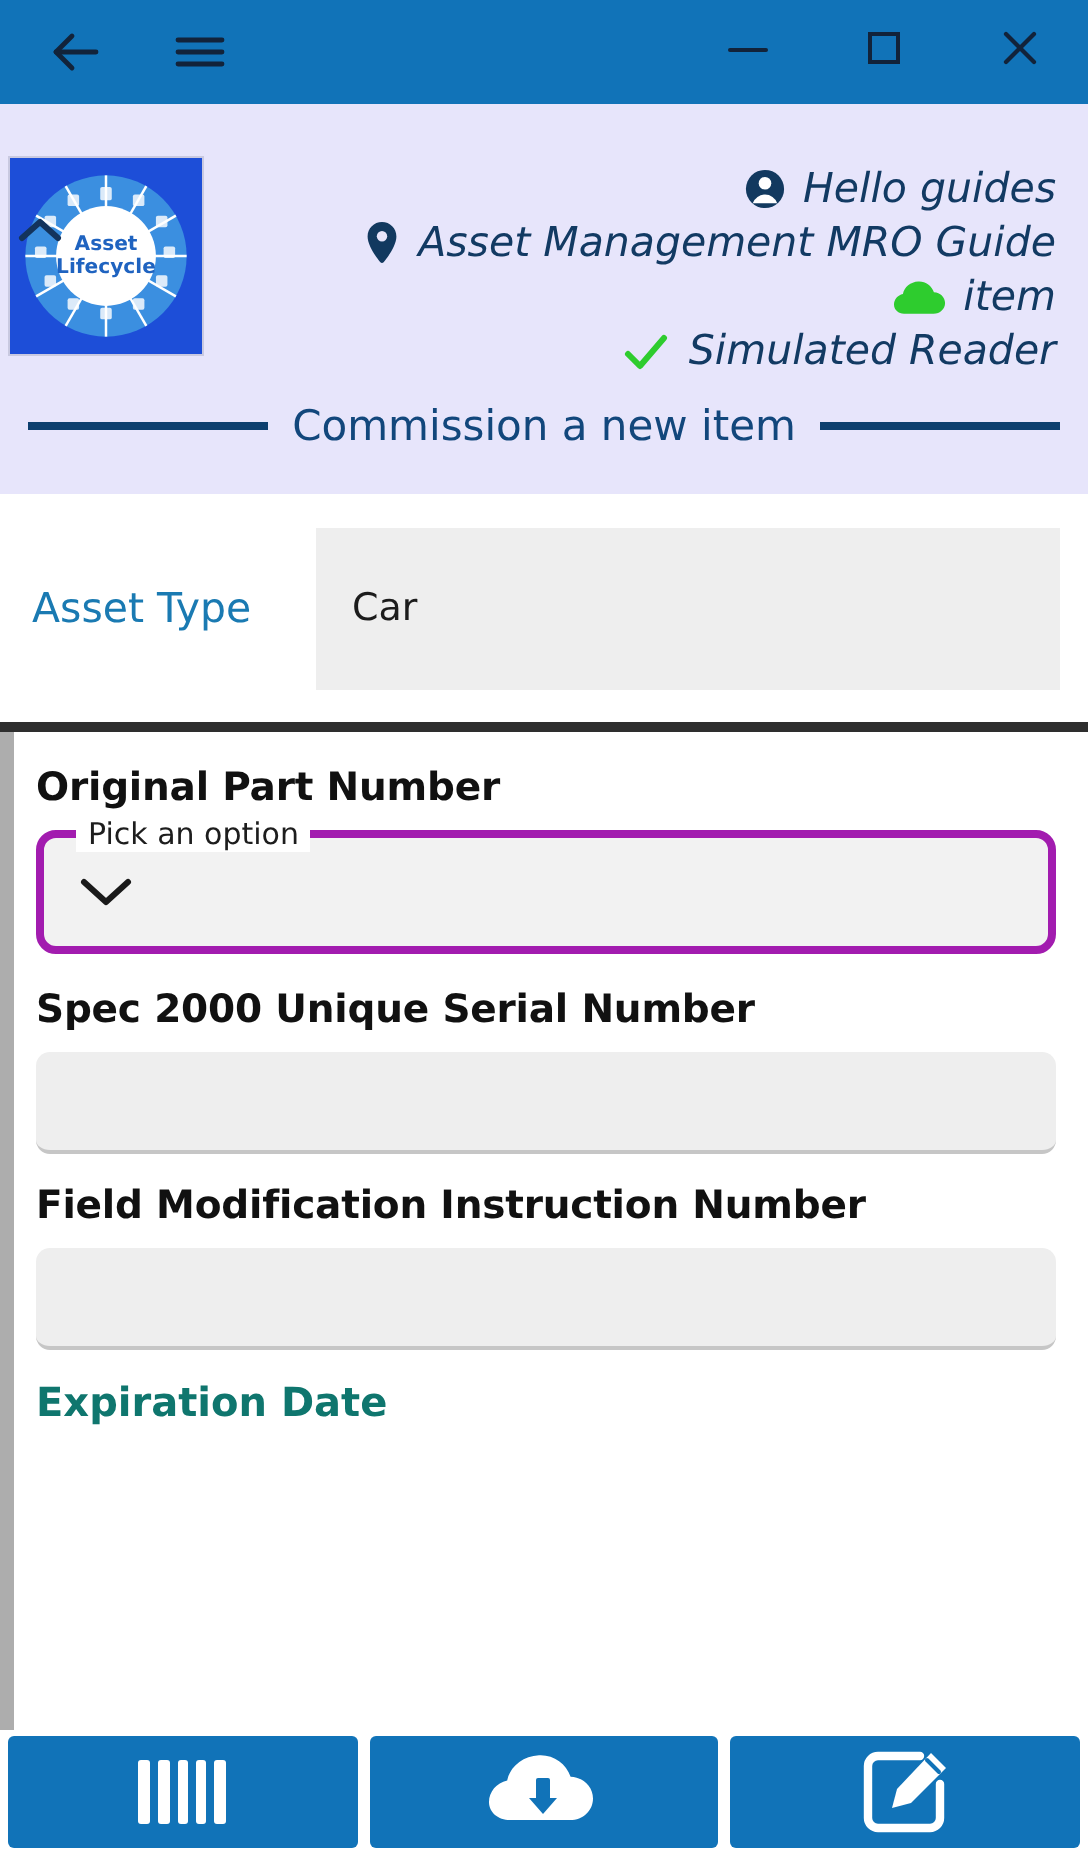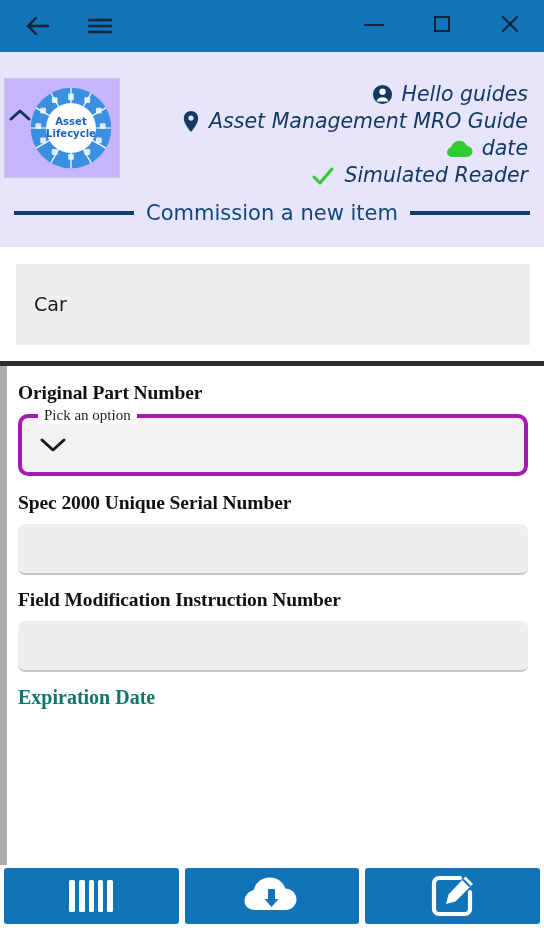--- a/index.html
+++ b/index.html
@@ -66,25 +66,25 @@
 
   .header-row {
     display: flex;
     align-items: flex-start;
     padding: 26px 16px 0 4px;
     height: 160px;
   }
 
   
   .logo-box {
-    width: 116px; height: 100px;
-    background: #c4b5fd;
+    width: 98px; height: 100px;
+    background: #1d4ed8;
     border: 1px solid #c9c9e0;
     flex: 0 0 auto;
-    display: flex; align-items: center; justify-content: flex-end;
+    display: flex; align-items: center; justify-content: flex-start;
     overflow: hidden;
   }
   .logo-box svg { display:block; }
 
   .header-info {
     flex: 1 1 auto;
     display: flex;
     flex-direction: column;
     align-items: flex-end;
     justify-content: flex-start;
@@ -175,21 +175,21 @@
     background: #adadad;
   }
 
   .field-label {
     font-size: 19.5px;
     font-weight: bold;
     color: #111111;
     margin-bottom: 10px;
     letter-spacing: -0.1px;
   }
-  .field-group { margin-bottom: 14px; font-family: Liberation Serif, serif; }
+  .field-group { margin-bottom: 14px; }
 
   
   .select-fieldset {
     position: relative;
     border: 4px solid #a21caf;
     border-radius: 10px;
     height: 62px;
     background: #f2f2f2;
     display: flex;
     align-items: center;
@@ -401,21 +401,21 @@
           </span>
           <span>Asset Management MRO Guide</span>
         </div>
 
         <div class="hi-line">
           <span class="ic">
             <svg width="26" height="18" viewBox="0 0 28 19">
               <path d="M7.4 18h13.9c3.5 0 6.2-2.6 6.2-5.8 0-3.1-2.6-5.7-6-5.8-1.2-3.6-4.6-6-8.4-5.8C8.9.8 5.5 3.6 4.8 7.3 2 7.9 0 10.3 0 13c0 2.8 2.4 5 5.4 5z" fill="#2ecc2e"></path>
             </svg>
           </span>
-          <span>date</span>
+          <span>item</span>
         </div>
 
         <div class="hi-line">
           <span class="ic">
             <svg width="24" height="20" viewBox="0 0 24 20">
               <path d="M3 11 L9 17 L21 3" fill="none" stroke="#2ecc2e" stroke-width="3" stroke-linecap="round" stroke-linejoin="round"></path>
             </svg>
           </span>
           <span>Simulated Reader</span>
         </div>
@@ -424,20 +424,21 @@
     </div>
 
     <div class="section-title">
       <div class="rule"></div>
       <div class="st-text">Commission a new item</div>
       <div class="rule"></div>
     </div>
   </div>
 
   <div class="assettype-strip">
+    <div class="assettype-label">Asset Type</div>
     <div class="assettype-value">Car</div>
   </div>
 
   <div class="form-area">
     <div class="scroll-track">
       <div class="scroll-thumb"></div>
     </div>
 
     <div class="field-group">
       <div class="field-label">Original Part Number</div>

